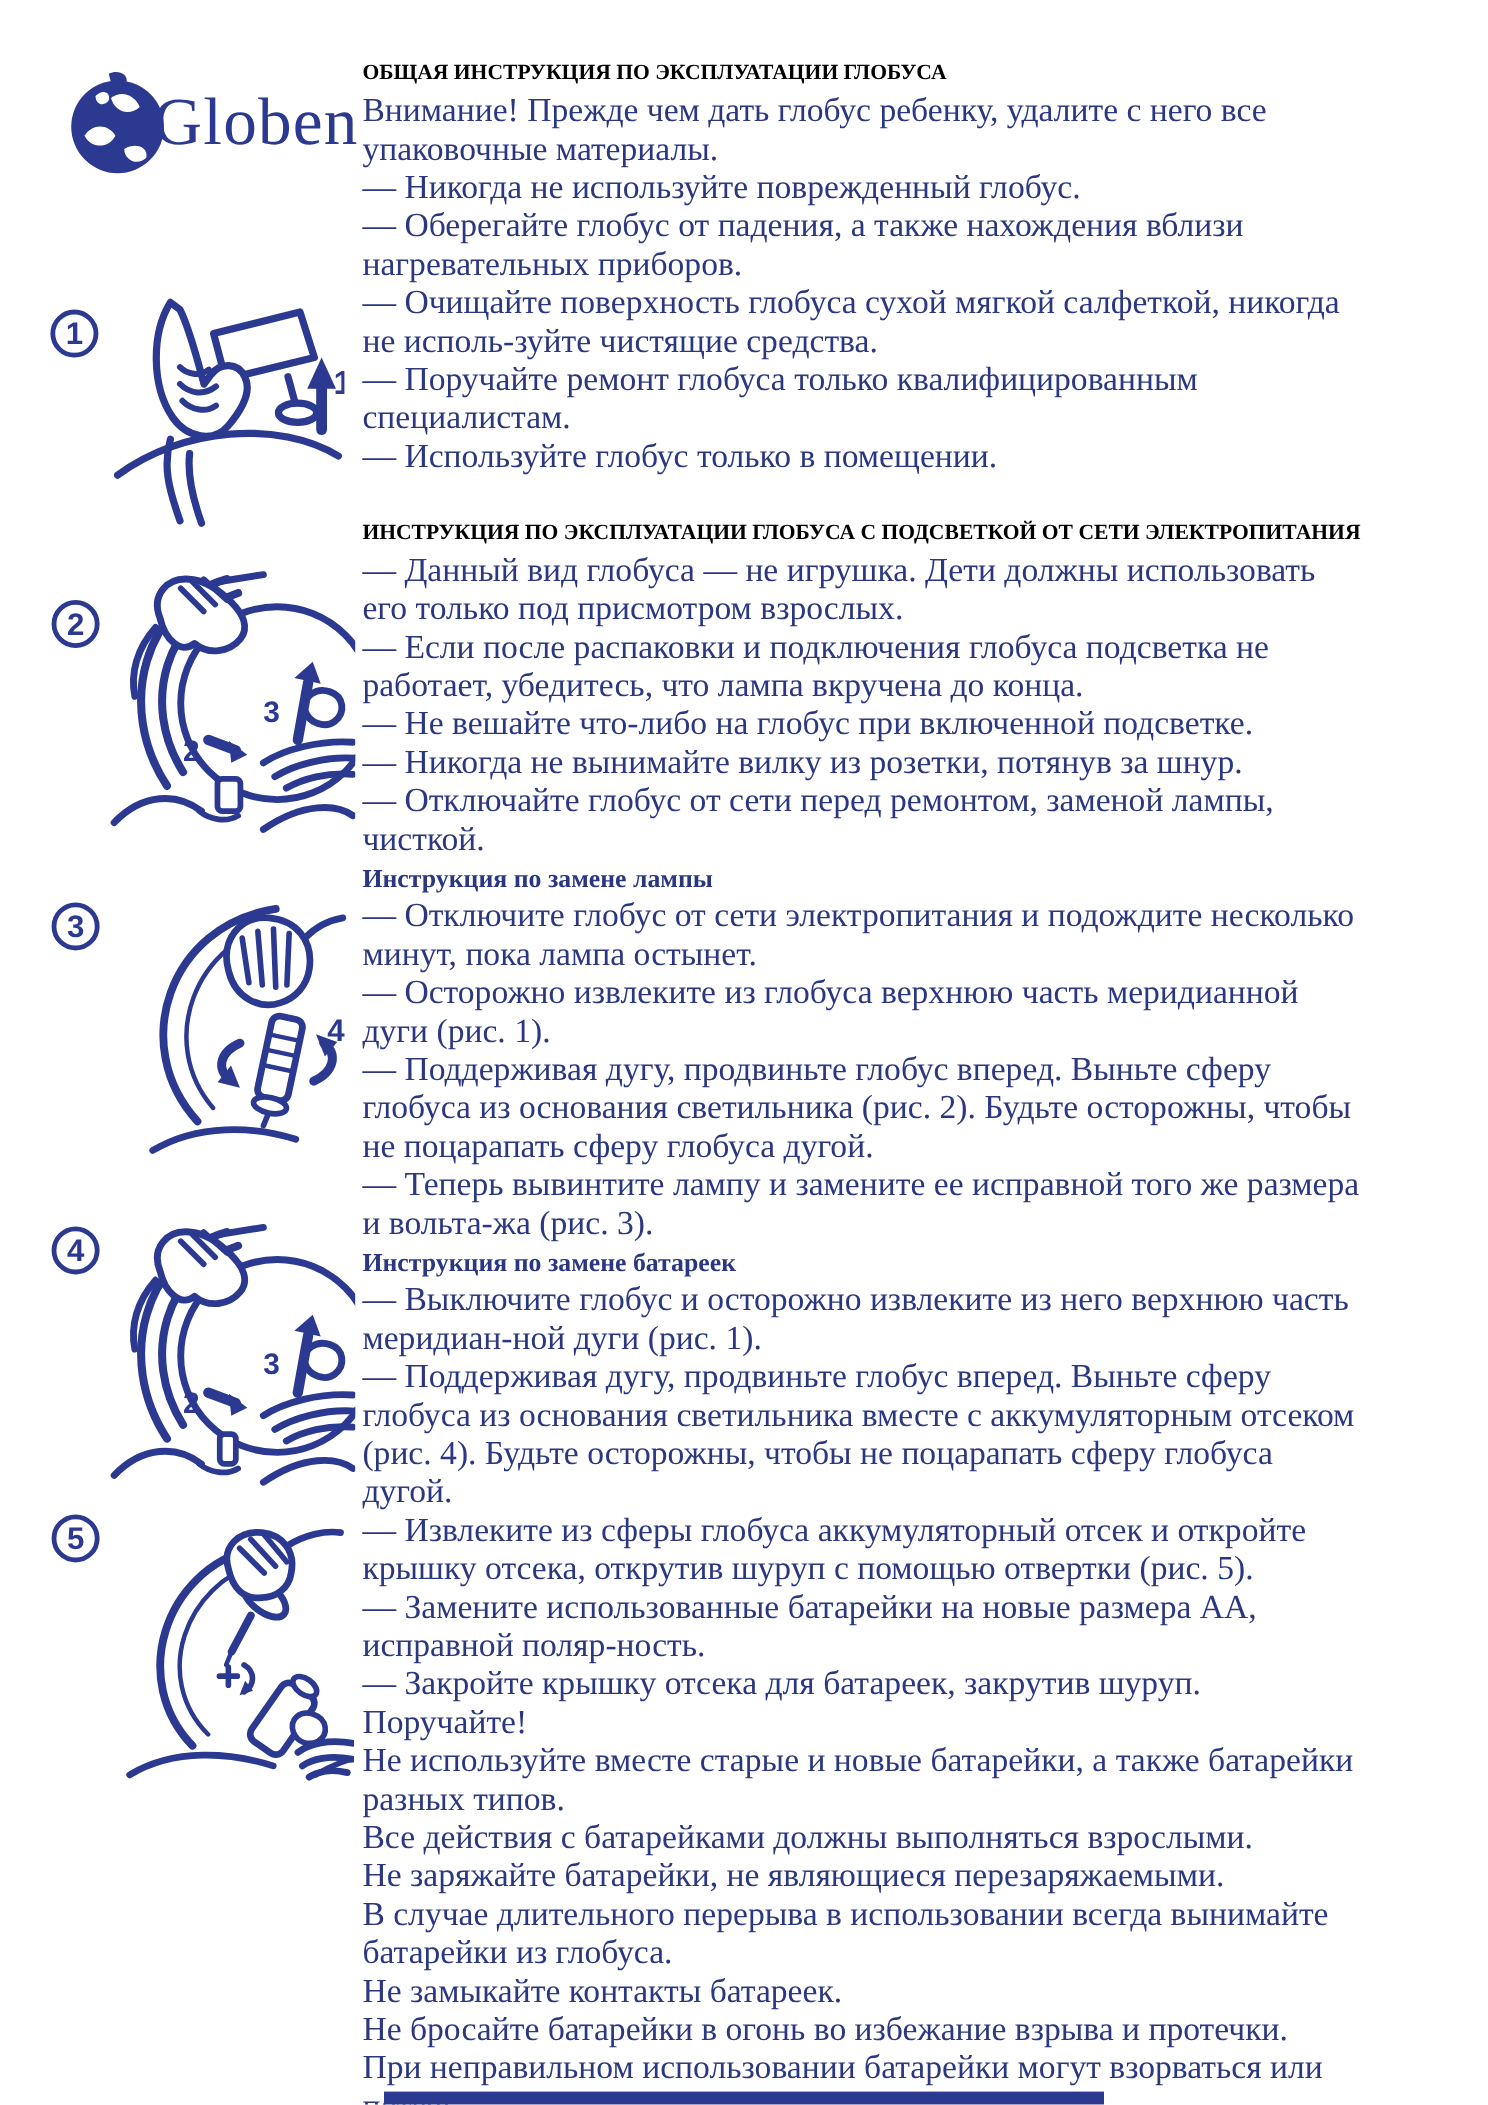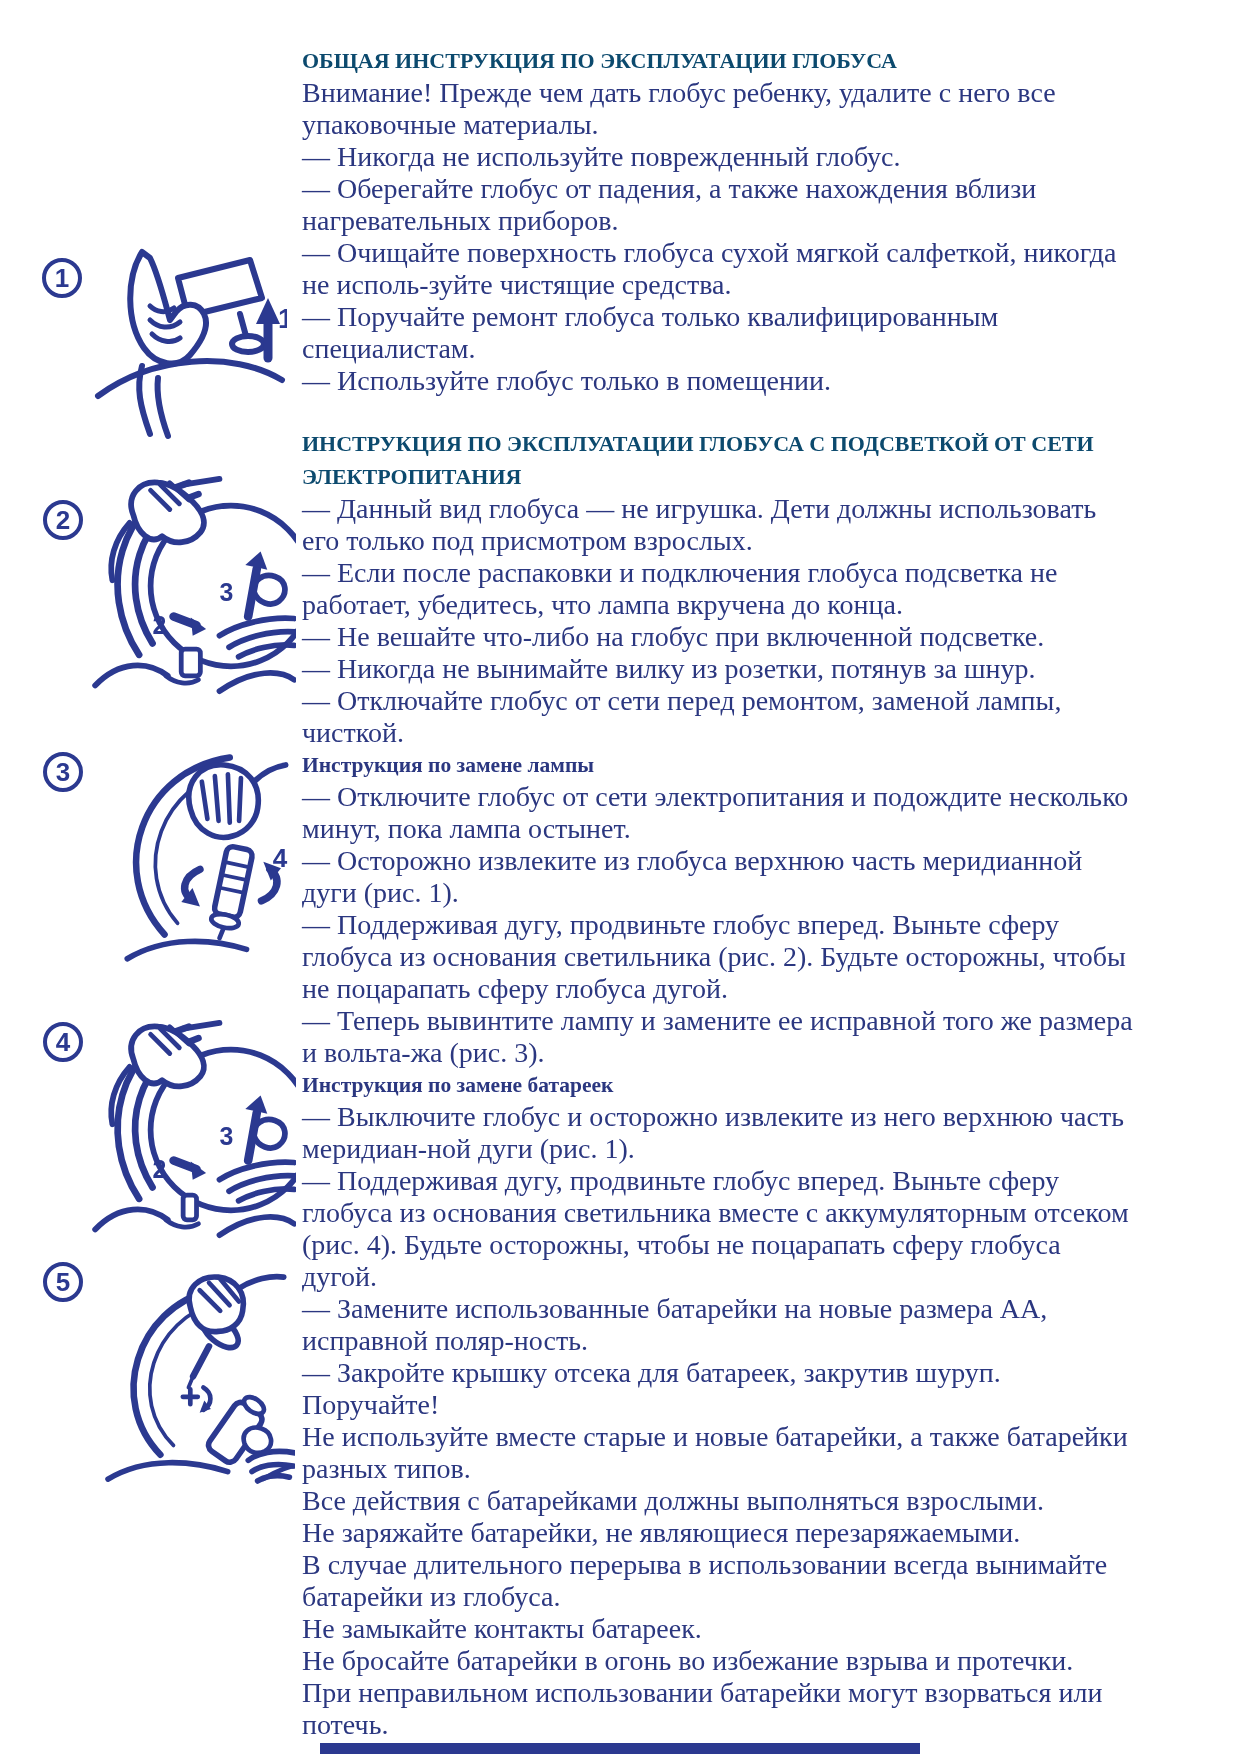--- a/index.html
+++ b/index.html
@@ -13,31 +13,42 @@
   
   .fig{position:absolute;margin:0;padding:0;}
   .badge{position:absolute;width:40px;height:40px;border:4px solid #2b3990;border-radius:50%;
          display:flex;align-items:center;justify-content:center;
          font-family:"Liberation Sans", sans-serif;font-weight:bold;font-size:26px;color:#2b3990;
          background:#fff;box-sizing:border-box;}
   .art{stroke:#2b3990;fill:none;stroke-linecap:round;stroke-linejoin:round;}
   .art text{fill:#2b3990;stroke:none;font-family:"Liberation Sans", sans-serif;font-weight:bold;}
   
   .content{position:absolute;left:302px;top:44px;width:838px;}
-  .content h1{font-size:22px;line-height:33px;margin:0;font-weight:bold;color:#0c4a6e;}
+  .content h1{font-size:18px;line-height:33px;margin:0;font-weight:bold;color:#000000;}
   .content h1.sec{margin-top:30px;}
   .content h2{font-size:21.5px;line-height:32px;margin:0;font-weight:bold;}
   .content p{font-size:28px;line-height:32px;margin:0;}
   .footer-bar{position:absolute;left:320px;bottom:0;width:600px;height:11px;background:#2b3990;}
 </style>
 </head>
 <body>
 
 <div class="page">
 
+  <div class="logo">
+    <svg width="92" height="92" viewBox="0 0 100 100">
+      <circle cx="50" cy="54" r="42" fill="#2b3990"></circle>
+      <path d="M42 6 C 50 2 60 6 58 14 L 50 20 L 44 14 Z" fill="#2b3990"></path>
+      <path d="M20 62 C 28 50 42 52 48 62 C 42 74 26 74 20 62 Z" fill="#ffffff"></path>
+      <path d="M44 28 C 54 20 66 26 70 36 C 62 44 48 42 44 28 Z" fill="#ffffff"></path>
+      <path d="M30 26 C 36 20 44 22 42 30 C 38 36 30 34 30 26 Z" fill="#ffffff"></path>
+      <path d="M56 74 C 66 68 78 72 76 82 C 68 90 56 84 56 74 Z" fill="#ffffff"></path>
+    </svg>
+    <span class="logo-text">Globen</span>
+  </div>
 
   <div class="badge" style="left:42px;top:258px;">1</div>
   <figure class="fig" style="left:92px;top:238px;">
     <svg class="art" width="195" height="205" viewBox="0 0 195 205">
       <path d="M6 158 C 60 118 140 112 190 142" stroke-width="6"></path>
       <polygon points="86,40 158,22 170,60 96,78" fill="#ffffff" stroke-width="6"></polygon>
       <path d="M148 76 L 154 98" stroke-width="6"></path>
       <ellipse cx="156" cy="106" rx="16" ry="8" fill="#ffffff" stroke-width="6"></ellipse>
       <line x1="176" y1="120" x2="176" y2="82" stroke-width="9"></line>
       <polygon points="164,86 188,86 176,60" fill="#2b3990" stroke="none"></polygon>
@@ -174,20 +185,21 @@
     <p>— Отключайте глобус от сети перед ремонтом, заменой лампы, чисткой.</p>
     <h2>Инструкция по замене лампы</h2>
     <p>— Отключите глобус от сети электропитания и подождите несколько минут, пока лампа остынет.</p>
     <p>— Осторожно извлеките из глобуса верхнюю часть меридианной дуги (рис. 1).</p>
     <p>— Поддерживая дугу, продвиньте глобус вперед. Выньте сферу глобуса из основания светильника (рис. 2). Будьте осторожны, чтобы не поцарапать сферу глобуса дугой.</p>
     <p>— Теперь вывинтите лампу и замените ее исправной того же размера и вольта-жа (рис. 3).</p>
 
     <h2>Инструкция по замене батареек</h2>
     <p>— Выключите глобус и осторожно извлеките из него верхнюю часть меридиан-ной дуги (рис. 1).</p>
     <p>— Поддерживая дугу, продвиньте глобус вперед. Выньте сферу глобуса из основания светильника вместе с аккумуляторным отсеком (рис. 4). Будьте осторожны, чтобы не поцарапать сферу глобуса дугой.</p>
+    <p>— Извлеките из сферы глобуса аккумуляторный отсек и откройте крышку отсека, открутив шуруп с помощью отвертки (рис. 5).</p>
     <p>— Замените использованные батарейки на новые размера АА, исправной поляр-ность.</p>
     <p>— Закройте крышку отсека для батареек, закрутив шуруп.</p>
     <p>Поручайте!</p>
     <p>Не используйте вместе старые и новые батарейки, а также батарейки разных типов.</p>
     <p>Все действия с батарейками должны выполняться взрослыми.</p>
     <p>Не заряжайте батарейки, не являющиеся перезаряжаемыми.</p>
     <p>В случае длительного перерыва в использовании всегда вынимайте батарейки из глобуса.</p>
     <p>Не замыкайте контакты батареек.</p>
     <p>Не бросайте батарейки в огонь во избежание взрыва и протечки.</p>
     <p>При неправильном использовании батарейки могут взорваться или потечь.</p>

